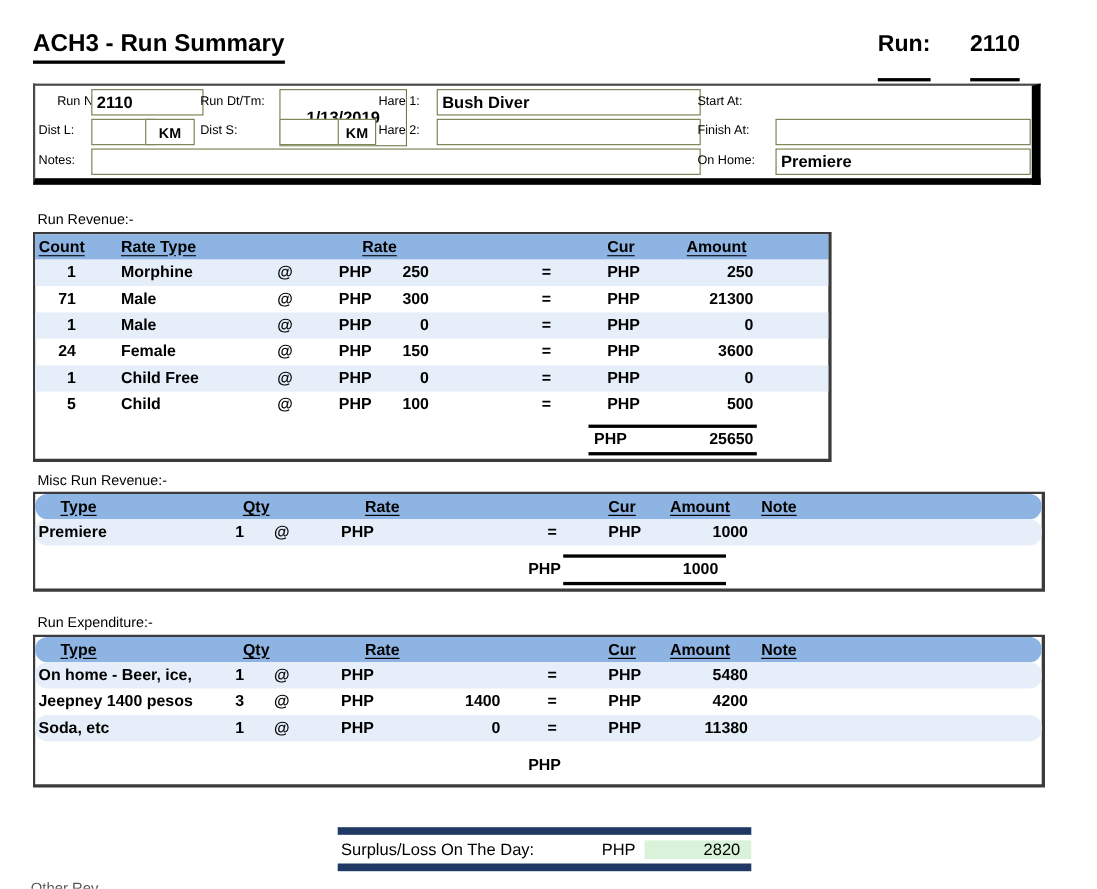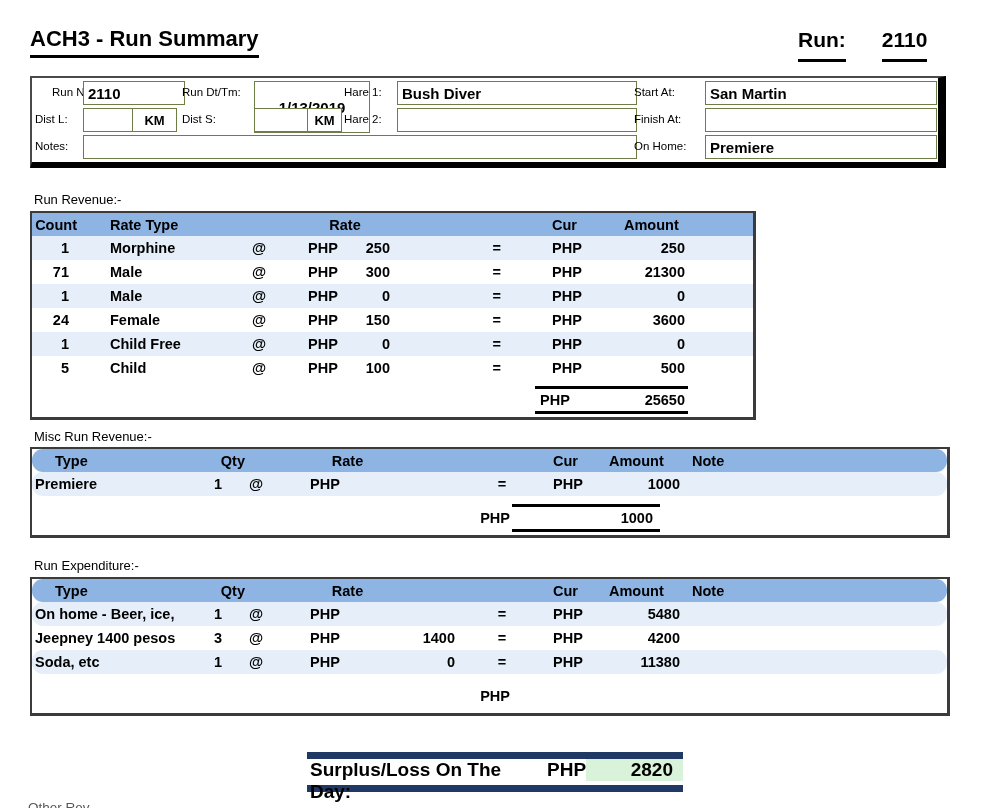--- a/index.html
+++ b/index.html
@@ -6,21 +6,21 @@
   body{
     width:997px;height:808px;overflow:hidden;background:#fff;position:relative;
     font-family:"Liberation Sans",sans-serif;color:#000;
   }
   .title{
     position:absolute;left:30px;top:26px;font-size:22px;font-weight:bold;
     border-bottom:3px solid #000;padding-bottom:3px;
   }
   .run-badge{position:absolute;left:798px;top:28px;display:flex;gap:36px;}
   .run-badge span{
-    font-size:21px;font-weight:bold;border-bottom:3px solid #000;padding-bottom:7px;
+    font-size:21px;font-weight:bold;border-bottom:3px solid #000;padding-bottom:19px;
   }
 
   
   .form-box{
     position:absolute;left:30px;top:76px;width:906px;height:84px;
     border-top:2px solid #4a4a4a;border-left:2px solid #4a4a4a;
     border-right:8px solid #000;border-bottom:6px solid #000;background:#fff;
   }
   .flabel{position:absolute;font-size:11.5px;white-space:nowrap;}
   .fbox{
@@ -84,21 +84,21 @@
   .msc .c8{text-align:right;padding-right:4px;}
   .msc .c9{padding-left:8px;}
   .msc .rate-span{grid-column:4/6;text-align:center;padding-right:54px;}
   .msc.thead .c8{padding-right:28px;}
   .msc .total-cur{text-align:right;padding-right:37px;}
   .msc-total{grid-column:7/9;margin-left:-35px;margin-right:24px;justify-content:flex-end;padding-right:7px;gap:0;}
 
   
   .surplus{position:absolute;left:307px;top:752px;width:376px;}
   .surplus-band{height:7px;background:#1F3864;}
-  .surplus-mid{height:26px;display:flex;align-items:flex-start;background:#fff;font-size:19px;font-weight:bold;}
+  .surplus-mid{height:26px;display:flex;align-items:center;background:#fff;font-size:15px;font-weight:normal;}
   .s-label{width:237px;padding-left:3px;display:flex;align-items:center;}
   .s-cur{width:39px;display:flex;align-items:center;}
   .s-green{flex:1;background:#D9F3DA;display:flex;align-items:center;justify-content:flex-end;padding-right:10px;}
 
   .footer-clip{position:absolute;left:28px;top:800px;font-size:13.5px;color:#555;}
 </style>
 </head>
 <body>
 
 <div>
@@ -110,21 +110,20 @@
   </div>
 
   <div class="form-box">
     <span class="flabel" style="left:20px;top:8px">Run No:</span>
     <div class="fbox" style="left:51px;top:3px;width:92px">2110</div>
     <span class="flabel" style="left:150px;top:8px">Run Dt/Tm:</span>
     <div class="fbox center" style="left:222px;top:3px;width:86px">1/13/2019</div>
     <span class="flabel" style="left:312px;top:8px">Hare 1:</span>
     <div class="fbox" style="left:365px;top:3px;width:230px">Bush Diver</div>
     <span class="flabel" style="left:602px;top:8px">Start At:</span>
-    <div class="fbox" style="left:673px;top:3px;width:222px">San Martin</div>
 
     <span class="flabel" style="left:3px;top:35px">Dist L:</span>
     <div class="fbox" style="left:51px;top:30px;width:48px"></div>
     <div class="fbox km" style="left:100px;top:30px;width:43px">KM</div>
     <span class="flabel" style="left:150px;top:35px">Dist S:</span>
     <div class="fbox" style="left:222px;top:30px;width:52px"></div>
     <div class="fbox km" style="left:275px;top:30px;width:33px">KM</div>
     <span class="flabel" style="left:312px;top:35px">Hare 2:</span>
     <div class="fbox" style="left:365px;top:30px;width:230px"></div>
     <span class="flabel" style="left:602px;top:35px">Finish At:</span>

